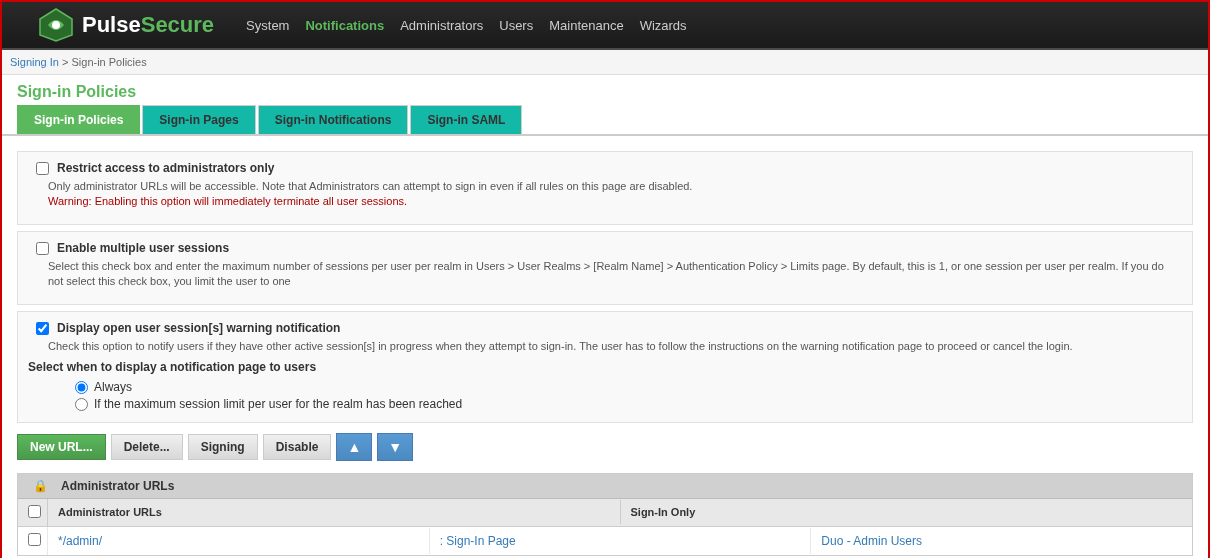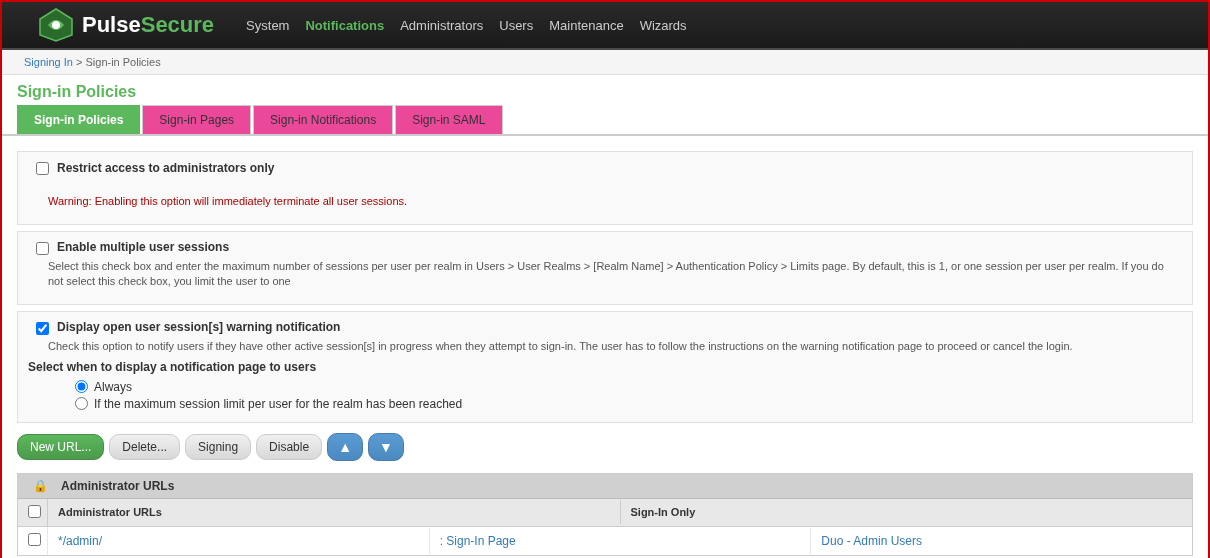--- a/index.html
+++ b/index.html
@@ -40,21 +40,21 @@
       color: #ccc;
       font-size: 13px;
       cursor: pointer;
       padding: 4px 2px;
       text-decoration: none;
     }
     .nav-item.active { color: #5cb85c; font-weight: bold; }
 
     
     .breadcrumb {
-      padding: 6px 22px;
+      padding: 6px 8px;
       font-size: 11px;
       color: #666;
       background: #f5f5f5;
       border-bottom: 1px solid #ddd;
     }
     .breadcrumb a { color: #337ab7; text-decoration: none; }
 
     
     .page-title {
       padding: 8px 15px 4px;
@@ -69,40 +69,41 @@
       padding: 0 15px;
       border-bottom: 2px solid #ccc;
       margin-bottom: 10px;
     }
     .tab {
       padding: 7px 16px;
       cursor: pointer;
       font-size: 12px;
       border: 1px solid #ccc;
       border-bottom: none;
-      background: #ec4899;
+      background: #14b8a6;
       margin-right: 2px;
       color: #333;
+      font-weight: bold;
     }
     .tab.active {
       background: #5cb85c;
       color: #fff;
       border-color: #5cb85c;
       font-weight: bold;
     }
 
     
     .content {
       padding: 5px 15px;
     }
 
     
     .checkbox-row {
       display: flex;
-      align-items: center;
+      align-items: flex-end;
       margin-bottom: 4px;
       padding-left: 8px;
     }
     .checkbox-row input[type="checkbox"] {
       margin-top: 2px;
       margin-right: 8px;
       flex-shrink: 0;
     }
     .checkbox-label {
       font-size: 12px;
@@ -134,21 +135,21 @@
       margin: 0 0;
     }
     .radio-section-label {
       font-size: 12px;
       font-weight: bold;
       color: #333;
       margin-bottom: 6px;
     }
     .radio-row {
       display: flex;
-      align-items: flex-start;
+      align-items: flex-end;
       margin-bottom: 3px;
       padding-left: 47px;
     }
     .radio-row input[type="radio"] {
       margin-right: 6px;
     }
     .radio-label {
       font-size: 12px;
       color: #333;
     }
@@ -158,22 +159,22 @@
       display: flex;
       gap: 5px;
       margin: 10px 0;
       align-items: center;
     }
     .btn {
       padding: 5px 12px;
       font-size: 12px;
       cursor: pointer;
       border: 1px solid #ccc;
-      border-radius: 10px;
-      font-weight: normal;
+      border-radius: 0;
+      font-weight: bold;
     }
     .btn-primary {
       background: linear-gradient(180deg, #5cb85c, #4a9a4a);
       color: #fff;
       border-color: #4a8a4a;
     }
     .btn-default {
       background: linear-gradient(180deg, #f0f0f0, #d8d8d8);
       color: #333;
     }
@@ -285,21 +286,21 @@
 </div>
 
 <div class="content">
 
   <div class="section-block">
     <div class="checkbox-row">
       <input type="checkbox" id="chk1" style="">
       <label class="checkbox-label" for="chk1">Restrict access to administrators only</label>
     </div>
     <div class="description-text">
-      <br>
+      <span>Only administrator URLs will be accessible. Note that Administrators can attempt to sign in even if all rules on this page are disabled.</span><br>
       <span class="warning-text">Warning: Enabling this option will immediately terminate all user sessions.</span>
     </div>
   </div>
 
   <div class="section-block">
     <div class="checkbox-row">
       <input type="checkbox" id="chk2" style="">
       <label class="checkbox-label" for="chk2">Enable multiple user sessions</label>
     </div>
     <div class="description-text">Select this check box and enter the maximum number of sessions per user per realm in Users &gt; User Realms &gt; [Realm Name] &gt; Authentication Policy &gt; Limits page. By default, this is 1, or one session per user per realm. If you do not select this check box, you limit the user to one</div>

